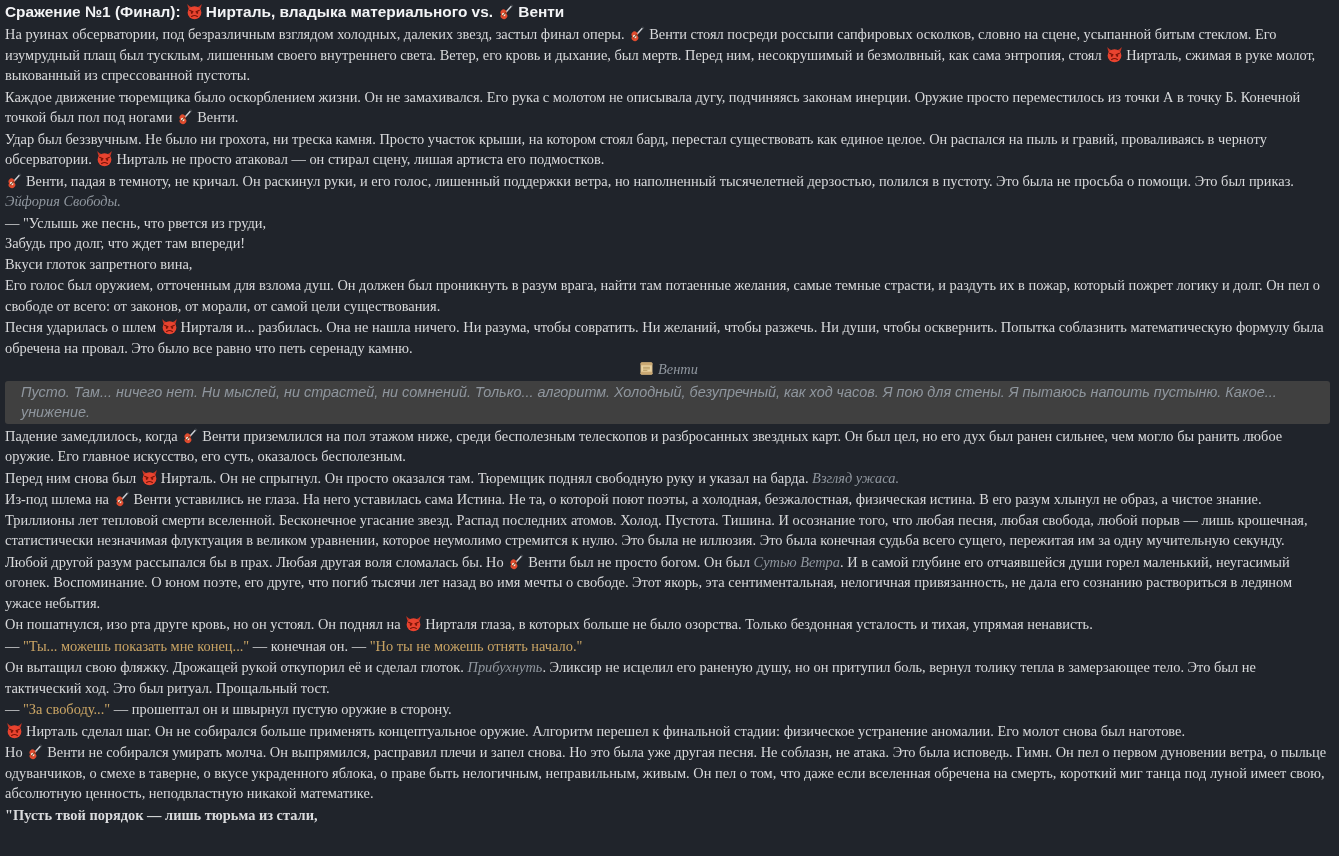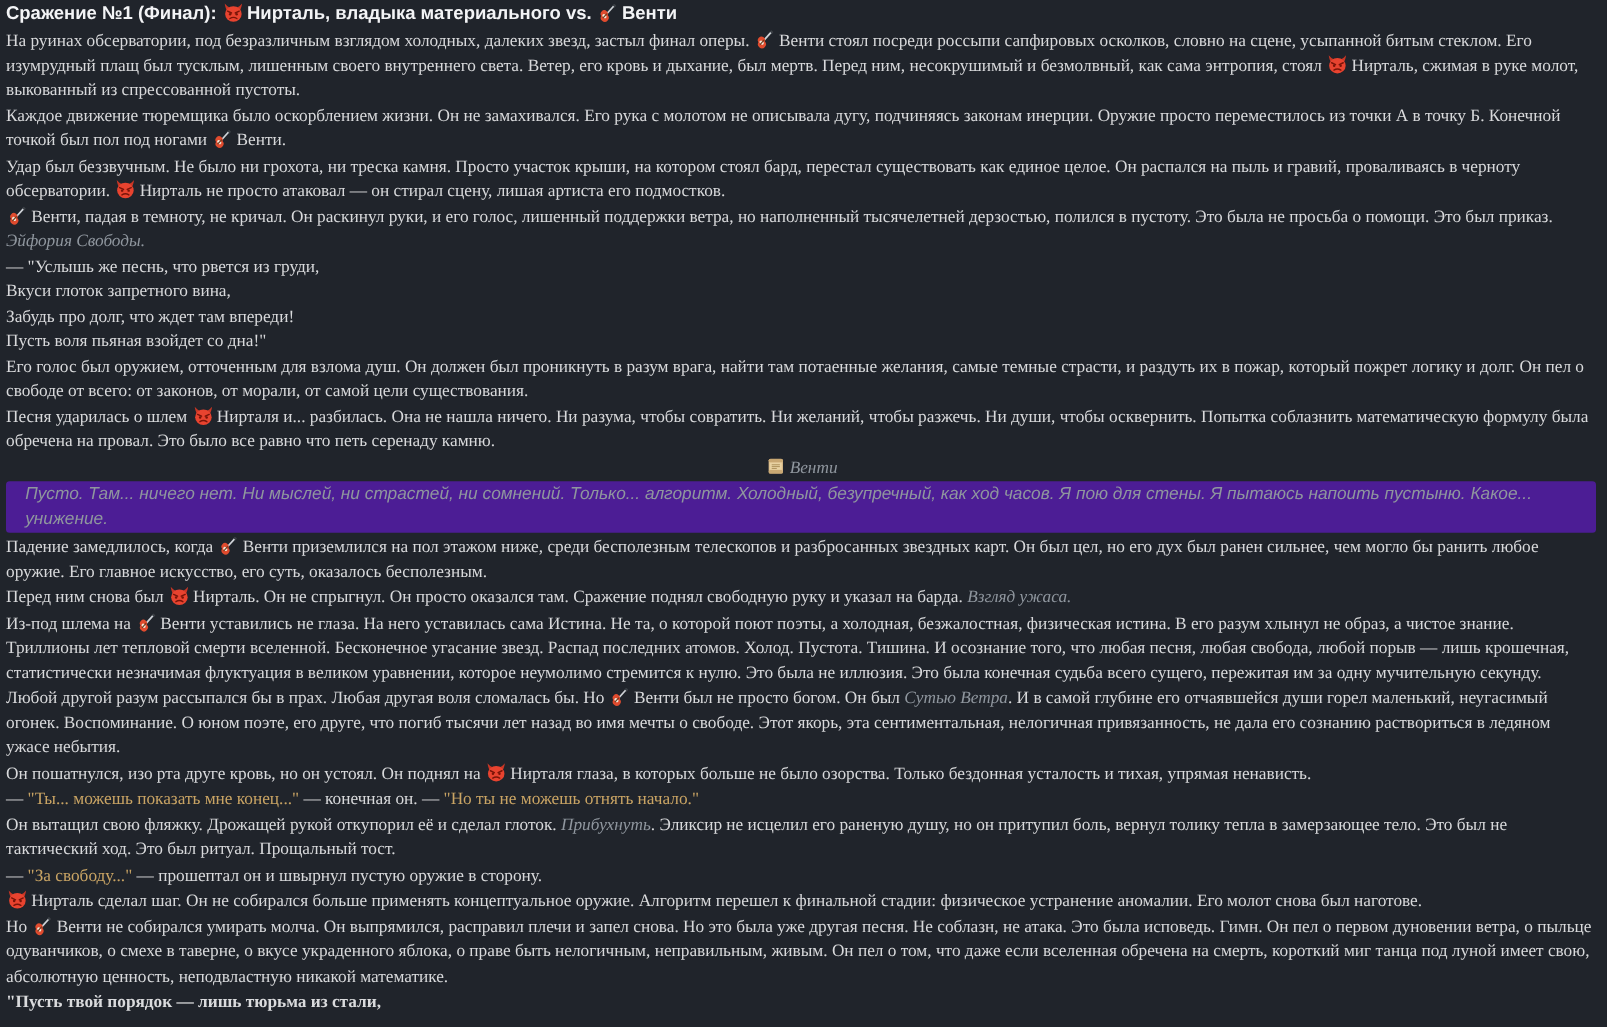--- a/index.html
+++ b/index.html
@@ -34,21 +34,21 @@
   .poem.bold{ font-weight:700; color:#dadbdd; }
   .center-line{
     text-align:center;
     font-style:italic;
     color:#8f969e;
     margin:1px 0 1px 0;
   }
   .quote{
     display:flex;
     align-items:center;
-    background:#4c1d95;
+    background:#404040;
     border-radius:3px;
     margin:1px 0 2px 0;
     padding:1px 8px 1px 0;
   }
   .quote-bar{
     flex:0 0 4px;
     background:#c09a4d;
     border-radius:2px;
     margin-right:12px;
   }
@@ -132,23 +132,22 @@
               <rect x="8.7" y="-0.6" width="3" height="2.8" rx="0.6" fill="#3a3f45"></rect>
               <rect x="9.2" y="1.6" width="1.7" height="9.5" fill="#cfd3d8"></rect>
               <circle cx="8.2" cy="13.2" r="3.5" fill="#e04b2e"></circle>
               <circle cx="11.2" cy="15.8" r="3.9" fill="#e04b2e"></circle>
               <ellipse cx="9.9" cy="14.8" rx="2.3" ry="1.7" fill="#f2e7d9"></ellipse>
               <rect x="9.5" y="11.2" width="1.1" height="6.2" fill="#6b3c1f"></rect>
             </g>
           </svg></span><span class="seg-n">Венти, падая в темноту, не кричал. Он раскинул руки, и его голос, лишенный поддержки ветра, но наполненный тысячелетней дерзостью, полился в пустоту. Это была не просьба о помощи. Это был приказ. </span><span class="seg-i">Эйфория Свободы.</span></p>
       <div class="block poem">
         <div>— "Услышь же песнь, что рвется из груди,</div>
+        <div>Забудь про долг, что ждет там впереди!</div>
         <div>Вкуси глоток запретного вина,</div>
-        <div>Забудь про долг, что ждет там впереди!</div>
-        <div>Пусть воля пьяная взойдет со дна!"</div>
       </div>
       <p class="block"><span class="seg-n">Его голос был оружием, отточенным для взлома душ. Он должен был проникнуть в разум врага, найти там потаенные желания, самые темные страсти, и раздуть их в пожар, который пожрет логику и долг. Он пел о свободе от всего: от законов, от морали, от самой цели существования.</span></p>
       <p class="block"><span class="seg-n">Песня ударилась о шлем </span><span class="icon"><svg viewBox="0 0 20 20">
             <path d="M1.5 1.2 C3.5 3.6 4.8 4.4 7 5.2 L3.6 8.2 C2.5 6 1.9 3.8 1.5 1.2 Z" fill="#c93625"></path>
             <path d="M18.5 1.2 C16.5 3.6 15.2 4.4 13 5.2 L16.4 8.2 C17.5 6 18.1 3.8 18.5 1.2 Z" fill="#c93625"></path>
             <ellipse cx="10" cy="11.4" rx="8.1" ry="7.6" fill="#e8432f"></ellipse>
             <path d="M4.3 8.6 L8.2 10.4" stroke="#7a1408" stroke-width="1.4" stroke-linecap="round"></path>
             <path d="M15.7 8.6 L11.8 10.4" stroke="#7a1408" stroke-width="1.4" stroke-linecap="round"></path>
             <circle cx="6.8" cy="11.6" r="1.2" fill="#7a1408"></circle>
             <circle cx="13.2" cy="11.6" r="1.2" fill="#7a1408"></circle>
@@ -177,21 +176,21 @@
           </svg></span><span class="seg-n">Венти приземлился на пол этажом ниже, среди бесполезным телескопов и разбросанных звездных карт. Он был цел, но его дух был ранен сильнее, чем могло бы ранить любое оружие. Его главное искусство, его суть, оказалось бесполезным.</span></p>
       <p class="block"><span class="seg-n">Перед ним снова был </span><span class="icon"><svg viewBox="0 0 20 20">
             <path d="M1.5 1.2 C3.5 3.6 4.8 4.4 7 5.2 L3.6 8.2 C2.5 6 1.9 3.8 1.5 1.2 Z" fill="#c93625"></path>
             <path d="M18.5 1.2 C16.5 3.6 15.2 4.4 13 5.2 L16.4 8.2 C17.5 6 18.1 3.8 18.5 1.2 Z" fill="#c93625"></path>
             <ellipse cx="10" cy="11.4" rx="8.1" ry="7.6" fill="#e8432f"></ellipse>
             <path d="M4.3 8.6 L8.2 10.4" stroke="#7a1408" stroke-width="1.4" stroke-linecap="round"></path>
             <path d="M15.7 8.6 L11.8 10.4" stroke="#7a1408" stroke-width="1.4" stroke-linecap="round"></path>
             <circle cx="6.8" cy="11.6" r="1.2" fill="#7a1408"></circle>
             <circle cx="13.2" cy="11.6" r="1.2" fill="#7a1408"></circle>
             <path d="M6.6 15.8 Q10 13.6 13.4 15.8" stroke="#7a1408" stroke-width="1.4" fill="none" stroke-linecap="round"></path>
-          </svg></span><span class="seg-n">Нирталь. Он не спрыгнул. Он просто оказался там. Сражение поднял свободную руку и указал на барда. </span><span class="seg-i">Взгляд ужаса.</span></p>
+          </svg></span><span class="seg-n">Нирталь. Он не спрыгнул. Он просто оказался там. Тюремщик поднял свободную руку и указал на барда. </span><span class="seg-i">Взгляд ужаса.</span></p>
       <p class="block"><span class="seg-n">Из-под шлема на </span><span class="icon"><svg viewBox="0 0 20 20">
             <g transform="rotate(42 10 10)">
               <rect x="8.7" y="-0.6" width="3" height="2.8" rx="0.6" fill="#3a3f45"></rect>
               <rect x="9.2" y="1.6" width="1.7" height="9.5" fill="#cfd3d8"></rect>
               <circle cx="8.2" cy="13.2" r="3.5" fill="#e04b2e"></circle>
               <circle cx="11.2" cy="15.8" r="3.9" fill="#e04b2e"></circle>
               <ellipse cx="9.9" cy="14.8" rx="2.3" ry="1.7" fill="#f2e7d9"></ellipse>
               <rect x="9.5" y="11.2" width="1.1" height="6.2" fill="#6b3c1f"></rect>
             </g>
           </svg></span><span class="seg-n">Венти уставились не глаза. На него уставилась сама Истина. Не та, о которой поют поэты, а холодная, безжалостная, физическая истина. В его разум хлынул не образ, а чистое знание. Триллионы лет тепловой смерти вселенной. Бесконечное угасание звезд. Распад последних атомов. Холод. Пустота. Тишина. И осознание того, что любая песня, любая свобода, любой порыв — лишь крошечная, статистически незначимая флуктуация в великом уравнении, которое неумолимо стремится к нулю. Это была не иллюзия. Это была конечная судьба всего сущего, пережитая им за одну мучительную секунду.</span></p>

